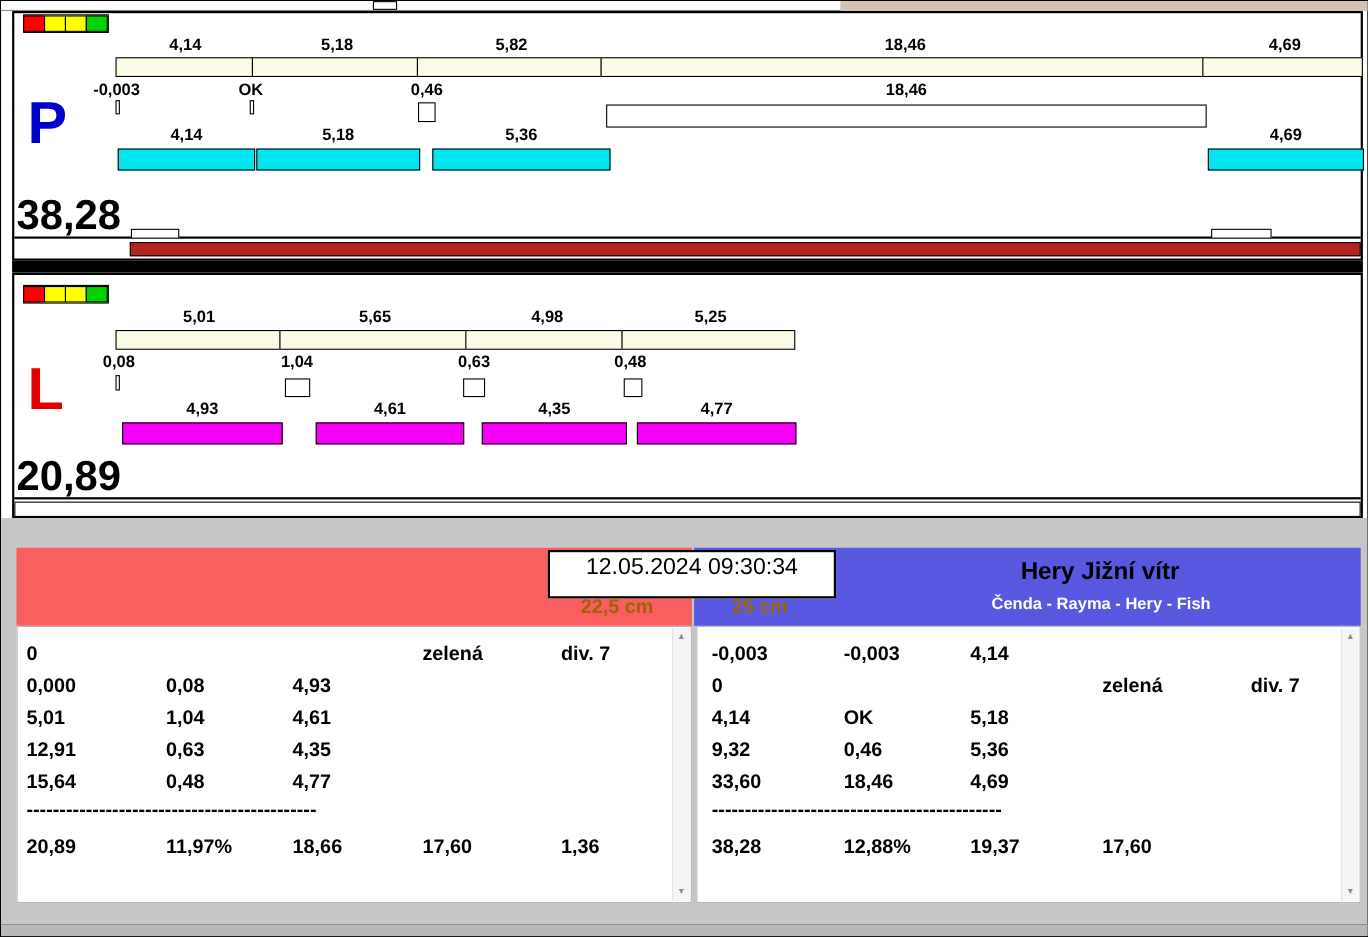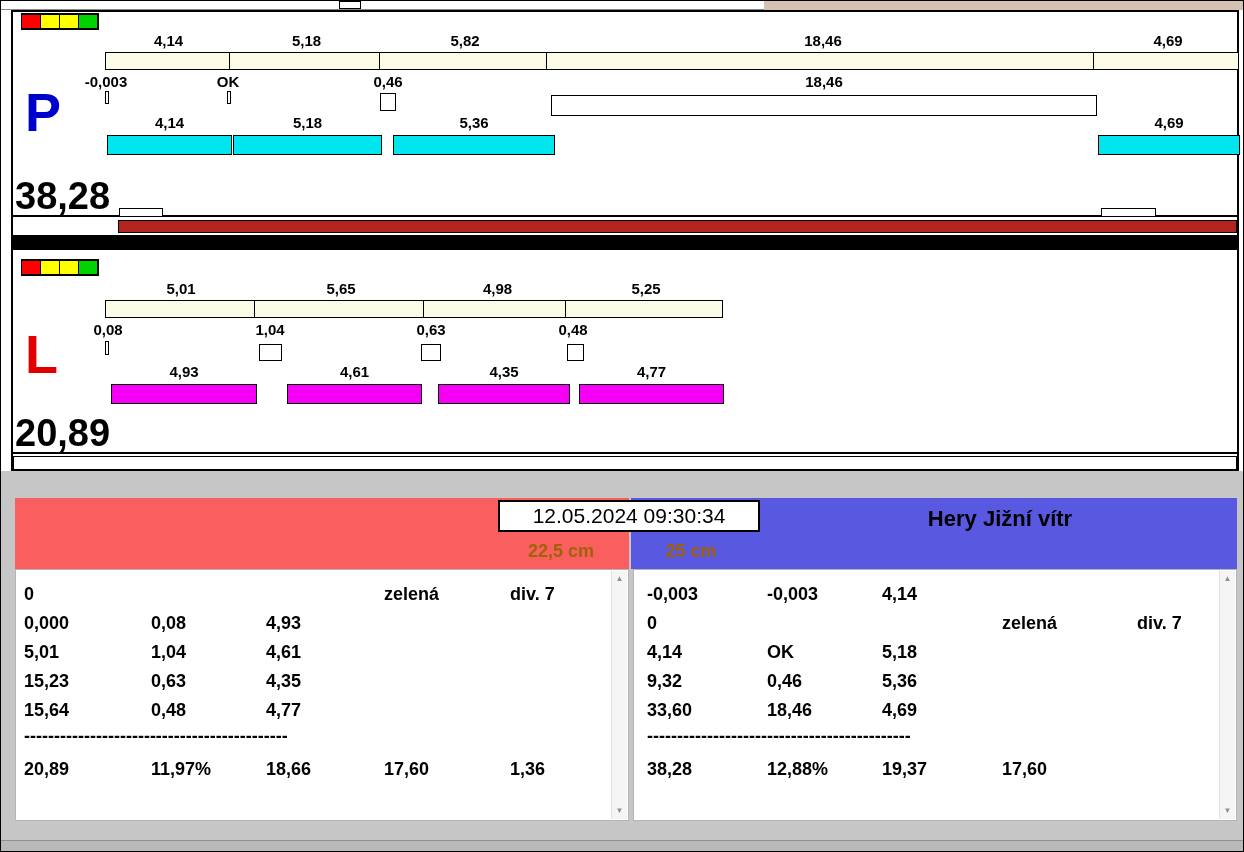--- a/index.html
+++ b/index.html
@@ -12,21 +12,21 @@
   .cream { position:absolute; display:flex; height:18px; }
   .seg { background:#FCFCE6; border:1px solid #000; margin-left:-1px; height:100%; }
   .mbox { position:absolute; background:#fff; border:1px solid #000; }
   .cbar { position:absolute; height:20px; background:#00E6EE; border:1px solid #000; }
   .mbar { position:absolute; height:20px; background:#F500F5; border:1px solid #000; }
   .lane-letter { position:absolute; font-weight:bold; font-size:54px; line-height:1; }
   .lane-total { position:absolute; font-weight:bold; font-size:38px; color:#000; line-height:1; }
   .hdr-title { position:absolute; font-weight:bold; font-size:22px; color:#000; text-align:center; white-space:nowrap; }
   .hdr-sub { position:absolute; font-weight:bold; font-size:15px; color:#fff; text-align:center; white-space:nowrap; }
   .hdr-height { position:absolute; font-weight:bold; font-size:18px; color:#a16207; text-align:center; white-space:nowrap; }
-  .clock { position:absolute; left:497px; top:499px; width:262px; height:32px; background:#fff;
+  .clock { position:absolute; left:497px; top:499px; width:262px; height:44px; background:#fff;
            border:2px solid #000; font-size:21px; line-height:27px; text-align:center; color:#000; z-index:5; }
   .log { position:absolute; top:568px; height:252px; background:#fff; border:1px solid #b5b5b5; }
   .lc { position:absolute; font-weight:bold; font-size:18px; color:#000; white-space:nowrap; }
   .sb { position:absolute; top:1px; right:1px; width:16px; height:calc(100% - 2px); background:#F5F5F5; border-left:1px solid #e3e3e3; }
   .sb-a { position:absolute; left:0; width:100%; height:16px; color:#8f8f8f; font-size:8px; text-align:center; line-height:16px; }
 </style>
 </head>
 <body>
 
 <div class="root">
@@ -136,35 +136,36 @@
   <div class="abs" style="left:12px;top:455px;width:1224px;height:14px;background:#fff;border:1px solid #000"></div>
 
   <div class="abs" style="left:0;top:470px;width:1244px;height:382px;background:#C6C6C6"></div>
   <div class="abs" style="left:0;top:839px;width:1244px;height:13px;background:#B9B9B9;border-top:1px solid #8f8f8f"></div>
 
   <div class="abs" style="left:14px;top:497px;width:614px;height:71px;background:#F95F5F"></div>
   <span class="hdr-height" style="left:505px;top:540px;width:110px">22,5 cm</span>
 
   <div class="abs" style="left:630px;top:497px;width:606px;height:71px;background:#5858E0"></div>
   <span class="hdr-title" style="left:766px;top:505px;width:466px">Hery Jižní vítr</span>
+  <span class="hdr-sub" style="left:770px;top:540px;width:460px">Čenda - Rayma - Hery - Fish</span>
   <span class="hdr-height" style="left:645px;top:540px;width:90px">25 cm</span>
 
   <div class="clock">12.05.2024 09:30:34</div>
 
   <div class="log" style="left:14px;width:614px">
     <span class="lc" style="left:8px;top:14px">0</span>
     <span class="lc" style="left:368px;top:14px">zelená</span>
     <span class="lc" style="left:494px;top:14px">div. 7</span>
     <span class="lc" style="left:8px;top:43px">0,000</span>
     <span class="lc" style="left:135px;top:43px">0,08</span>
     <span class="lc" style="left:250px;top:43px">4,93</span>
     <span class="lc" style="left:8px;top:72px">5,01</span>
     <span class="lc" style="left:135px;top:72px">1,04</span>
     <span class="lc" style="left:250px;top:72px">4,61</span>
-    <span class="lc" style="left:8px;top:101px">15,23</span>
+    <span class="lc" style="left:8px;top:101px">12,91</span>
     <span class="lc" style="left:135px;top:101px">0,63</span>
     <span class="lc" style="left:250px;top:101px">4,35</span>
     <span class="lc" style="left:8px;top:130px">15,64</span>
     <span class="lc" style="left:135px;top:130px">0,48</span>
     <span class="lc" style="left:250px;top:130px">4,77</span>
     <span class="lc" style="left:8px;top:156px">--------------------------------------------</span>
     <span class="lc" style="left:8px;top:189px">20,89</span>
     <span class="lc" style="left:135px;top:189px">11,97%</span>
     <span class="lc" style="left:250px;top:189px">18,66</span>
     <span class="lc" style="left:368px;top:189px">17,60</span>

